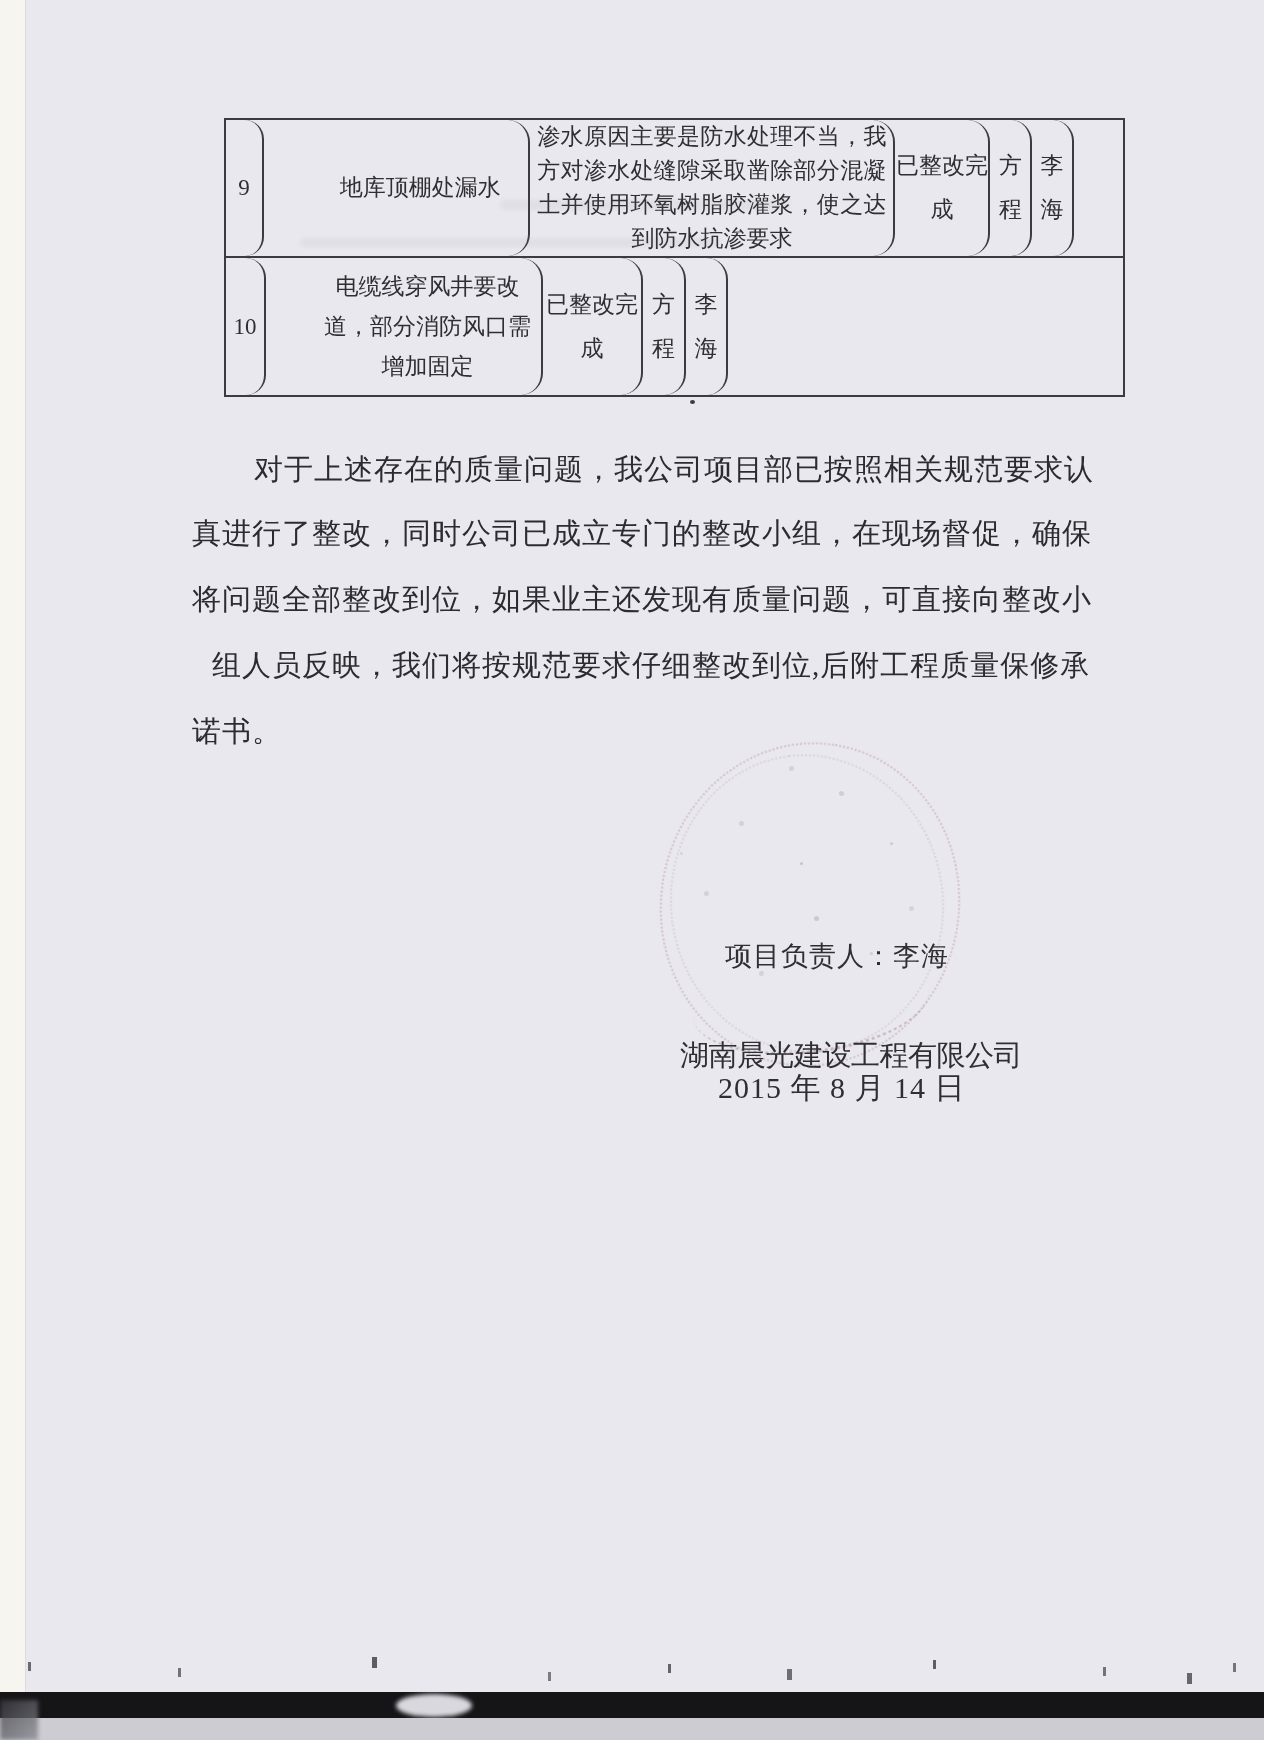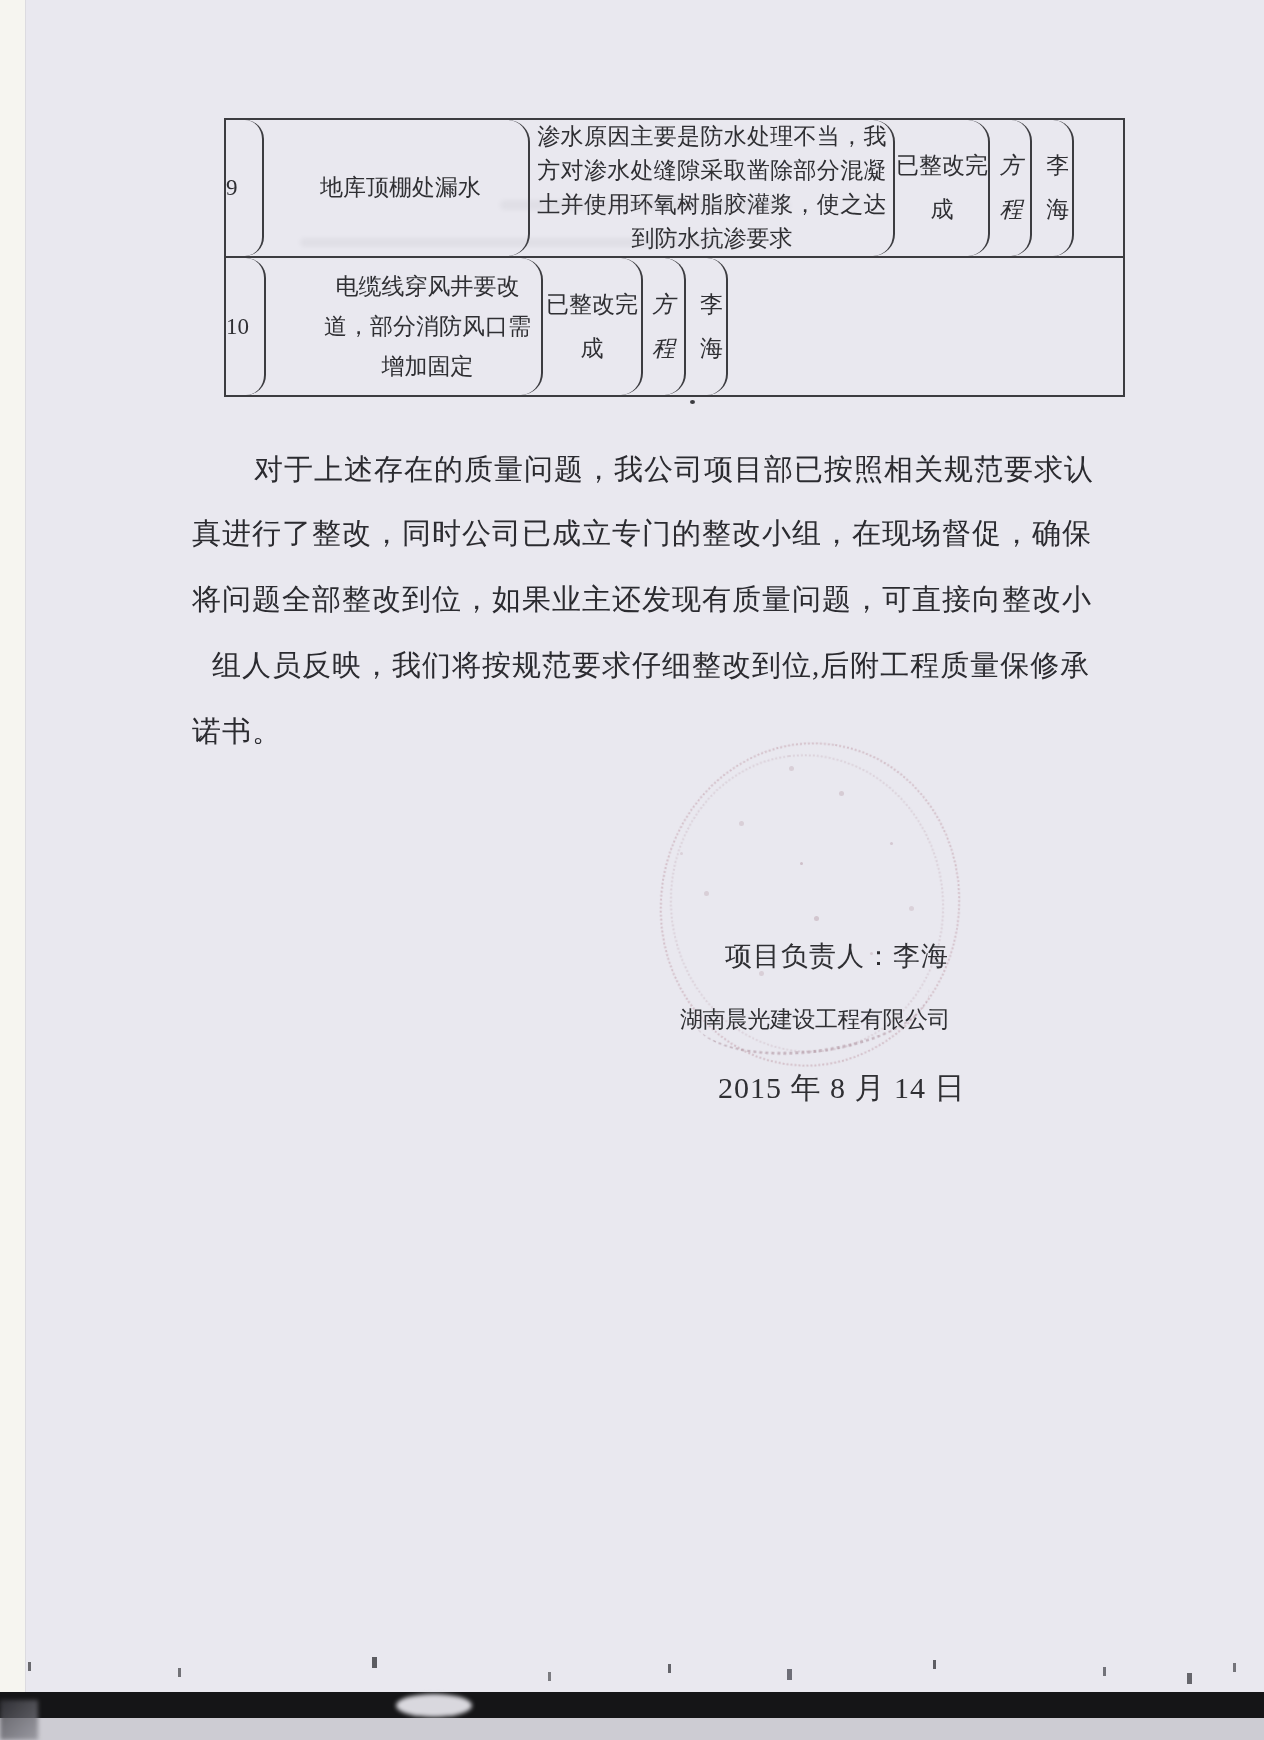--- a/index.html
+++ b/index.html
@@ -11,47 +11,47 @@
   .edge-strip{position:absolute;left:0;top:0;width:25px;height:1695px;
               background:#f6f5f0;border-right:1px solid #dcdbe0;}
   
   .qtable{position:absolute;left:224px;top:118px;width:901px;height:279px;
           border:2px solid #3c3c40;box-sizing:border-box;
           font-size:23px;line-height:34px;}
   .trow{display:flex;width:100%;box-sizing:border-box;}
   .trow-9{height:138px;border-bottom:2px solid #3c3c40;box-sizing:border-box;}
   .trow-10{height:137px;}
   .tcell{box-sizing:border-box;border-right:2px solid #3c3c40;
-         display:flex;align-items:center;justify-content:flex-start;
+         display:flex;align-items:center;justify-content:center;
          text-align:center;overflow:hidden;border-radius:22px;}
   .tcell:last-child{border-right:none;}
   .c-no{width:40px;}
   .c-issue{width:229px;line-height:40px;padding:0 8px;margin-left:48px;}
   .c-measure{width:384px;padding:0 7px;}
   .c-status{width:100px;line-height:44px;}
-  .c-sign1{width:43px;line-height:44px;word-break:break-all;padding:0 9px;font-style:italic;}
+  .c-sign1{width:43px;line-height:44px;word-break:break-all;padding:0 9px;}
   .c-sign2{width:42px;line-height:44px;word-break:break-all;padding:0 14px;}
   .c-extra{width:52px;}
   .measure-just{display:block;text-align:justify;text-align-last:center;
                 line-height:34px;}
   
   .smudge{position:absolute;background:#6a6a72;opacity:.07;
           border-radius:8px;filter:blur(2px);}
   .dot-artifact{position:absolute;width:5px;height:4px;background:#3b3b3f;
                 border-radius:50%;filter:blur(.4px);}
   
   .para{position:absolute;left:192px;top:448px;width:870px;
         font-size:29px;letter-spacing:1px;color:#2b2b30;}
   .pline{position:absolute;left:0;white-space:nowrap;}
   .pline.indent{padding-left:62px;}
   .pl0{top:2px;}.pl1{top:66px;}.pl2{top:132px;}.pl3{top:198px;margin-left:20px;}.pl4{top:264px;}
   
   .sig-resp{position:absolute;left:725px;top:938px;font-size:27px;
             letter-spacing:1px;white-space:nowrap;}
-  .sig-co{position:absolute;left:680px;top:1004px;font-size:23px;
+  .sig-co{position:absolute;left:680px;top:1036px;font-size:29px;
           letter-spacing:-0.5px;white-space:nowrap;}
   .sig-date{position:absolute;left:718px;top:1068px;font-size:30px;
             letter-spacing:1px;white-space:nowrap;}
   
   .stamp{position:absolute;left:660px;top:742px;width:300px;height:325px;
          pointer-events:none;}
   .stamp .ring{position:absolute;inset:0;border:2px dotted rgba(176,125,138,.38);
                border-radius:50%;transform:rotate(9deg);filter:blur(.5px);}
   .stamp .ring2{position:absolute;inset:12px 16px 14px 10px;
                 border:2px dotted rgba(165,122,136,.20);border-radius:50%;

